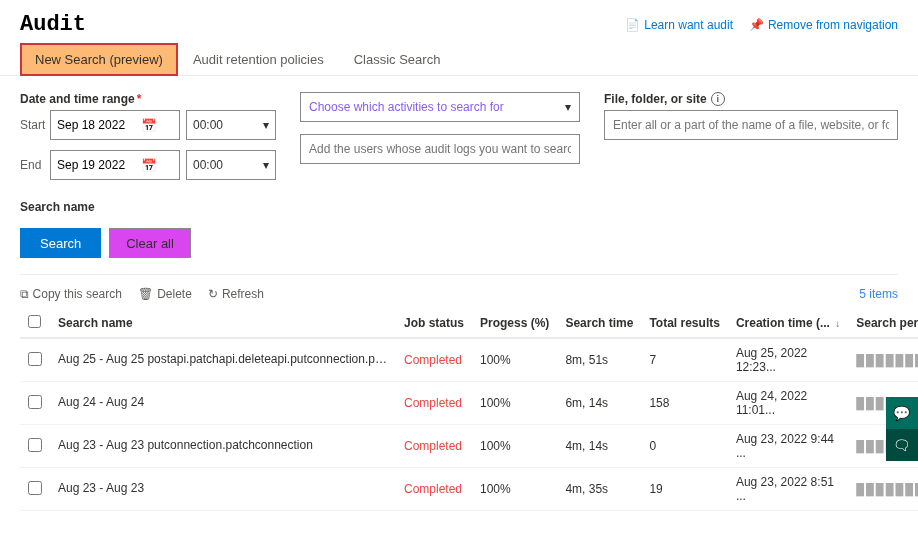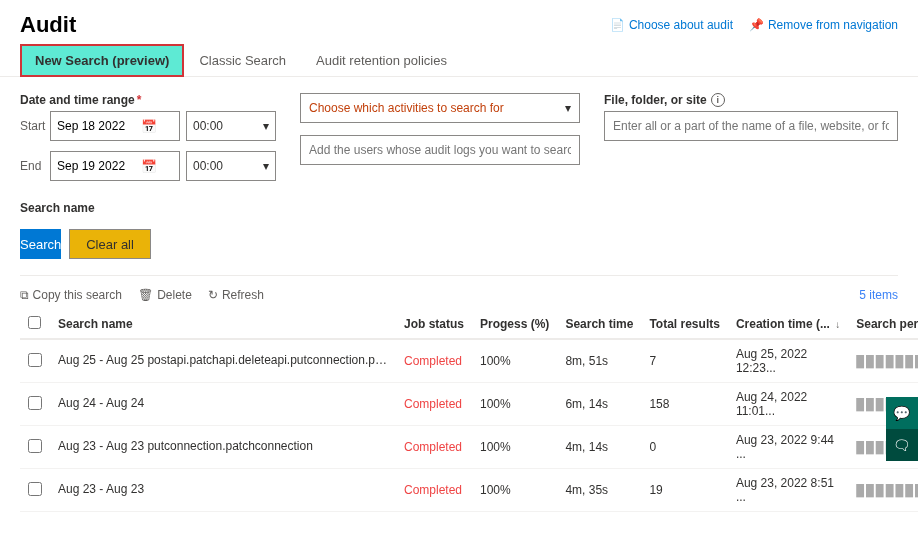--- a/index.html
+++ b/index.html
@@ -2,32 +2,32 @@
 <html><head>
   <meta charset="utf-8">
   <style>
     * { box-sizing: border-box; margin: 0; padding: 0; }
     body { font-family: 'Segoe UI', Arial, sans-serif; font-size: 13px; color: #323130; background: #fff; }
 
     .top-bar {
       display: flex; justify-content: space-between; align-items: center;
       padding: 12px 20px 6px 20px;
     }
-    .top-bar-title { font-size: 22px; font-weight: 600; color: #000; }
+    .top-bar-title { font-size: 22px; font-weight: 600; color: #000; font-family: Liberation Mono, monospace; }
     .top-bar-actions { display: flex; gap: 16px; align-items: center; }
     .top-bar-link { color: #0078d4; font-size: 12px; cursor: pointer; display: flex; align-items: center; gap: 4px; text-decoration: none; }
 
     .tabs { display: flex; gap: 0; border-bottom: 1px solid #edebe9; padding: 0 20px; }
     .tab {
       padding: 8px 14px; cursor: pointer; font-size: 13px; color: #605e5c;
       border: 1px solid transparent; margin-bottom: -1px; background: none;
     }
     .tab.active {
       color: #323130; border: 1px solid #d2d0ce; border-bottom: 1px solid #fff;
-      background: #5eead4; font-weight: 700;
+      background: #fdba74; font-weight: 400;
       outline: 2px solid #d13438; outline-offset: -2px;
     }
 
     .content { padding: 16px 20px; }
 
     .form-section { display: flex; gap: 24px; flex-wrap: wrap; }
 
     .form-group { display: flex; flex-direction: column; gap: 4px; }
     .form-label { font-size: 12px; font-weight: 600; color: #323130; }
     .form-label .required { color: #d13438; margin-left: 2px; }
@@ -64,25 +64,25 @@
 
     .search-name-section { margin-top: 10px; }
     .search-name-input {
       border: 1px solid #8a8886; height: 30px; padding: 0 8px;
       font-size: 12px; background: #fff; width: 220px;
     }
     .search-name-input input { border: none; outline: none; width: 100%; height: 100%; font-size: 12px; }
 
     .button-row { display: flex; gap: 8px; margin-top: 14px; }
     .btn-primary {
-      background: #0078d4; color: #fff; border: none; padding: 6px 0;
+      background: #0078d4; color: #fff; border: none; padding: 6px 20px;
       font-size: 13px; cursor: pointer; height: 30px;
     }
     .btn-secondary {
-      background: #eab308; color: #323130; border: 1px solid #8a8886;
+      background: #d946ef; color: #323130; border: 1px solid #8a8886;
       padding: 6px 16px; font-size: 13px; cursor: pointer; height: 30px;
     }
 
     .divider { border: none; border-top: 1px solid #edebe9; margin: 16px 0 8px 0; }
 
     .toolbar { display: flex; justify-content: space-between; align-items: center; padding: 4px 0 8px 0; }
     .toolbar-left { display: flex; gap: 16px; align-items: center; }
     .toolbar-btn { background: none; border: none; color: #605e5c; cursor: pointer; font-size: 12px; display: flex; align-items: center; gap: 4px; }
     .toolbar-right { font-size: 12px; color: #3b82f6; }
 
@@ -113,33 +113,33 @@
     .truncate { max-width: 320px; overflow: hidden; text-overflow: ellipsis; white-space: nowrap; display: inline-block; }
   </style>
 </head>
 <body>
 
 <div class="top-bar">
   <h1 class="top-bar-title">Audit</h1>
   <div class="top-bar-actions">
     <a class="top-bar-link">
       <span>📄</span>
-      <span>Choose about audit</span>
+      <span>Learn want audit</span>
     </a>
     <a class="top-bar-link">
       <span>📌</span>
       <span>Remove from navigation</span>
     </a>
   </div>
 </div>
 
 <div class="tabs">
   <div class="tab active">New Search (preview)</div>
+  <div class="tab">Audit retention policies</div>
   <div class="tab">Classic Search</div>
-  <div class="tab">Audit retention policies</div>
 </div>
 
 <div class="content">
 
   <div class="form-section">
 
     <div class="form-group">
       <div class="form-label">
         <span>Date and time range</span><span class="required">*</span>
       </div>
@@ -166,21 +166,21 @@
         </div>
       </div>
 
       <div class="search-name-section form-group">
         <div class="form-label">Search name</div>
       </div>
     </div>
 
     <div class="form-group activities-section">
       <div class="select-input" style="height:30px;">
-        <span style="color:#c2410c;font-size:12px;">Choose which activities to search for</span>
+        <span style="color:#8b5cf6;font-size:12px;">Choose which activities to search for</span>
         <span>▾</span>
       </div>
       <div class="form-group" style="margin-top:8px;">
         <div class="users-input" style="height:30px;display:flex;align-items:center;">
           <input type="text" style="border: none; outline: none; width: 100%; font-size: 12px;" placeholder="Add the users whose audit logs you want to search">
         </div>
       </div>
     </div>
 
     <div class="form-group file-section">

